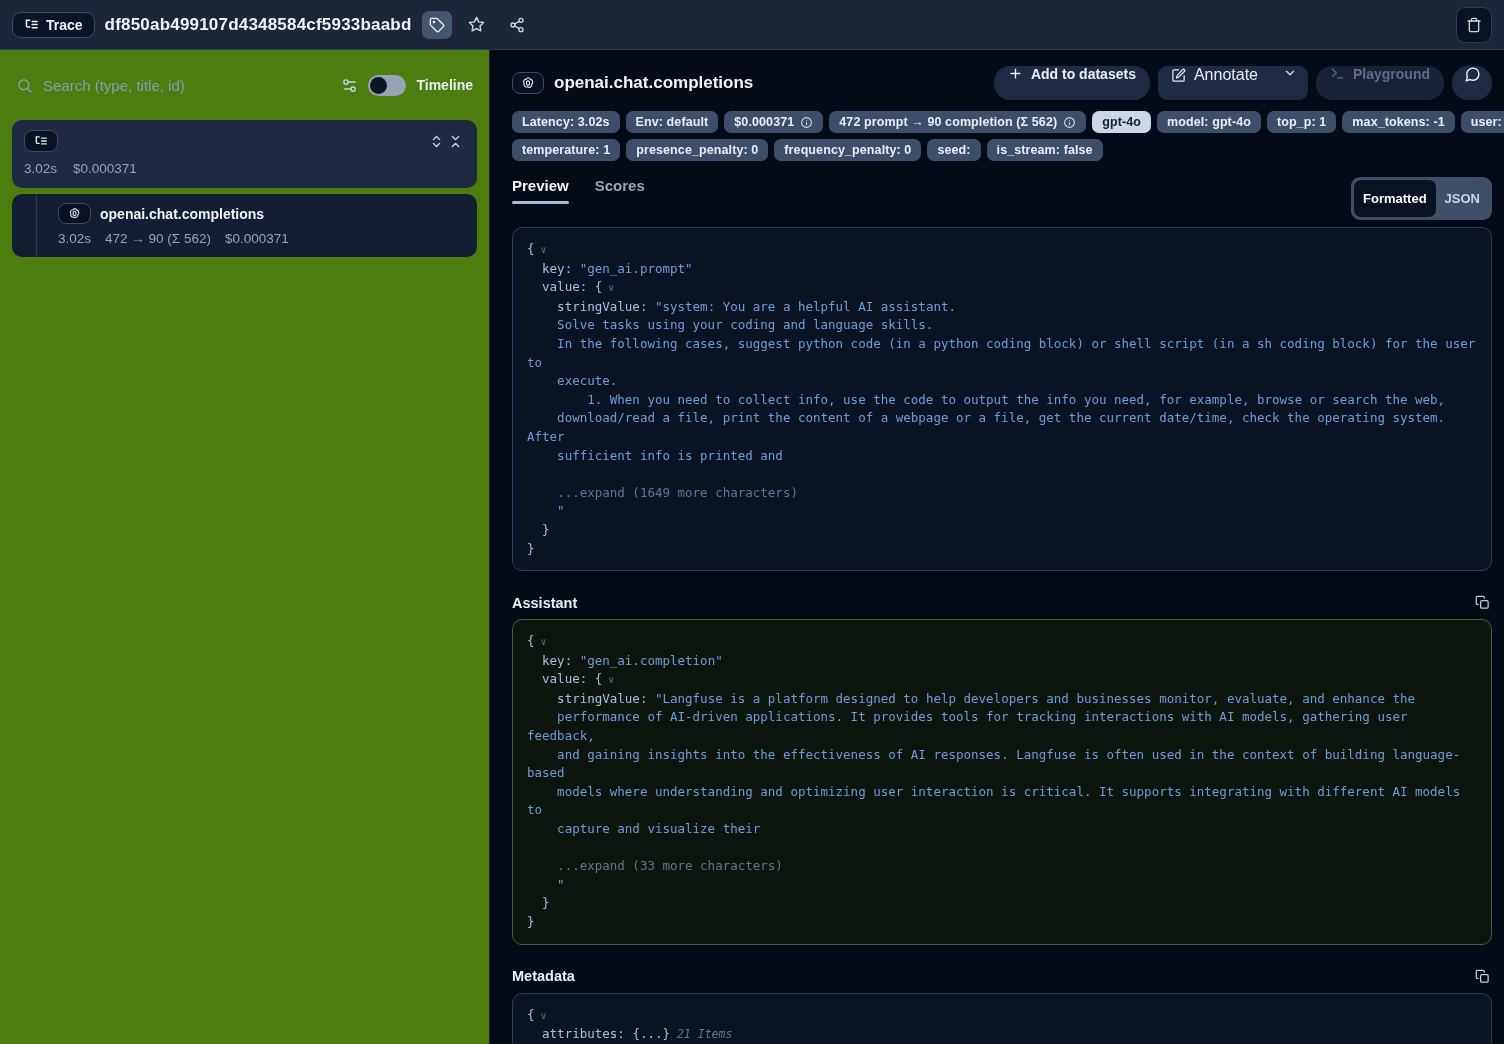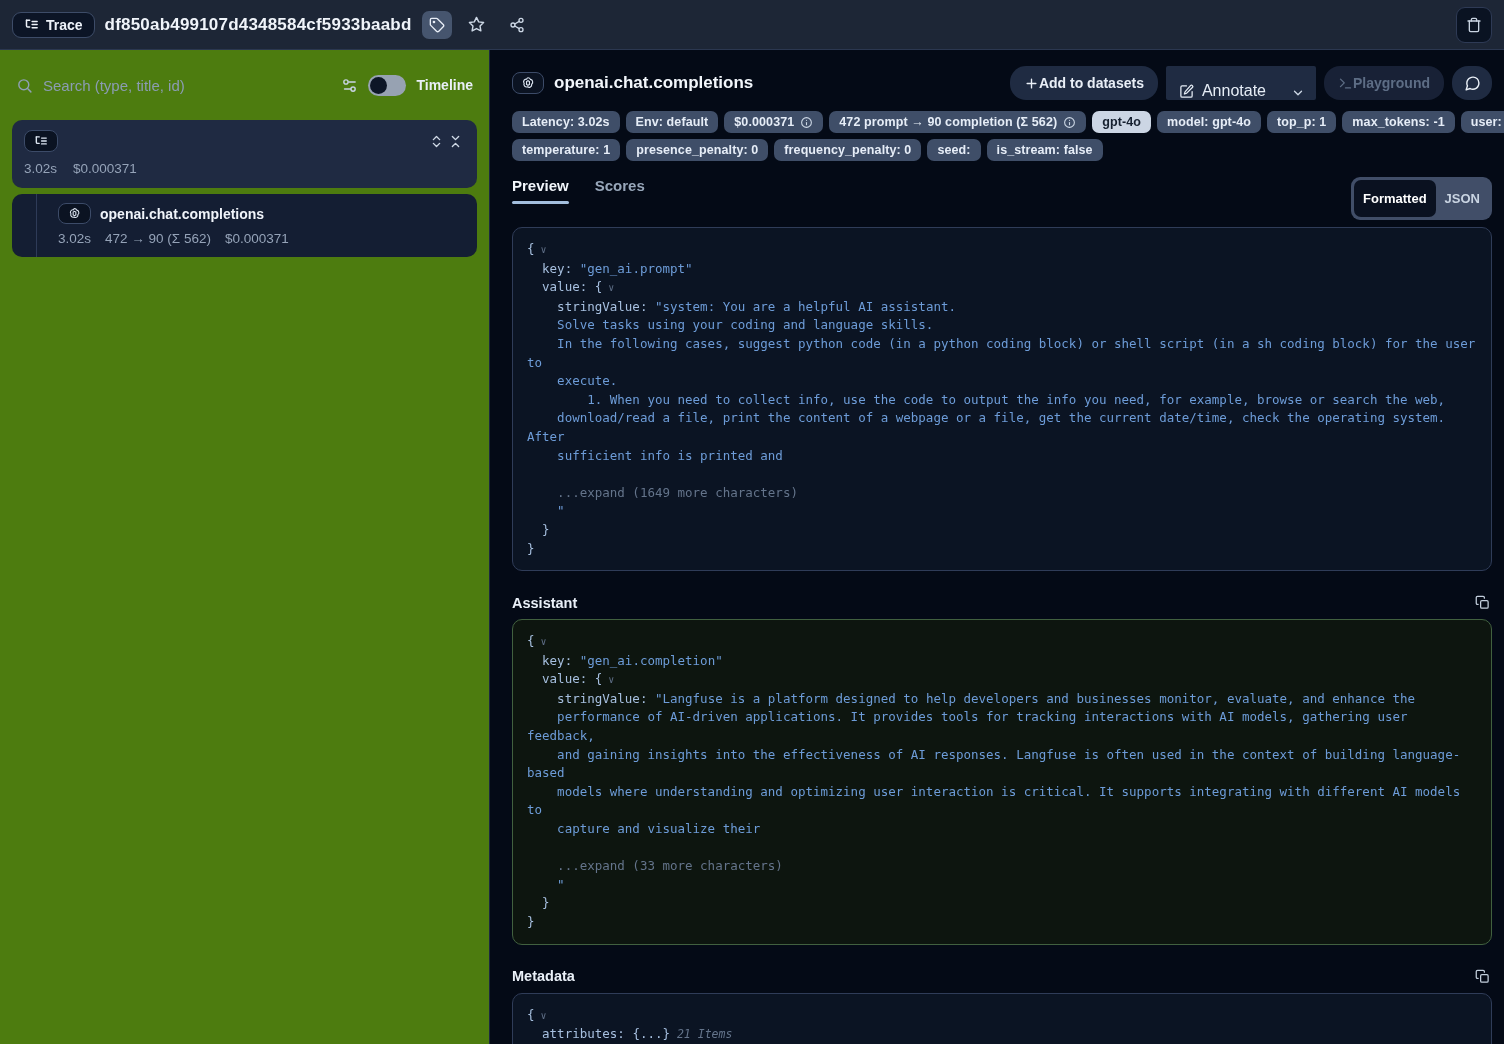--- a/index.html
+++ b/index.html
@@ -89,25 +89,25 @@
   
   .main-header { display:flex; align-items:center; }
   .obs-icon-pill {
     display:inline-flex; align-items:center; justify-content:center;
     background:#0b1322; border:1px solid #3c4b68; border-radius:8px;
     padding:3px 8px; color:#dde6f2; margin-right:10px;
   }
   .page-title { font-size:17px; font-weight:700; color:#f2f6fb; }
   .header-actions { margin-left:auto; display:flex; align-items:center; gap:8px; }
   .btn {
-    display:inline-flex; align-items:center; height:34px;
+    display:inline-flex; gap:8px; height:34px;
     background:#1f2b42; border:none; border-radius:16px; padding:0 14px;
     color:#e9eff7; font-size:14px; font-weight:600; font-family:inherit; cursor:pointer;
   }
-  .btn-group { display:inline-flex; align-items:flex-end; background:#1f2b42; border-radius:2px; height:34px; }
+  .btn-group { display:inline-flex; align-items:flex-start; background:#1f2b42; border-radius:9px; height:34px; }
   .btn-group .seg-a { display:flex; align-items:center; gap:8px; padding:0 13px; cursor:pointer; }
   .btn-group .divider { width:1px; background:#3a4a68; margin:0; }
   .btn-group .seg-b { display:flex; align-items:center; padding:0 11px; cursor:pointer; color:#cfd9e6; }
   .btn.disabled { color:#5d6d85; cursor:default; background:#17213536; background:#182136; }
   .btn.icon-only { width:40px; padding:0; justify-content:center; }
 
   .timestamp { margin-top:13px; font-size:14.5px; color:#dfe7f1; }
 
   
   .badges { margin-top:11px; display:flex; flex-wrap:wrap; gap:6px; width:1000px; }

